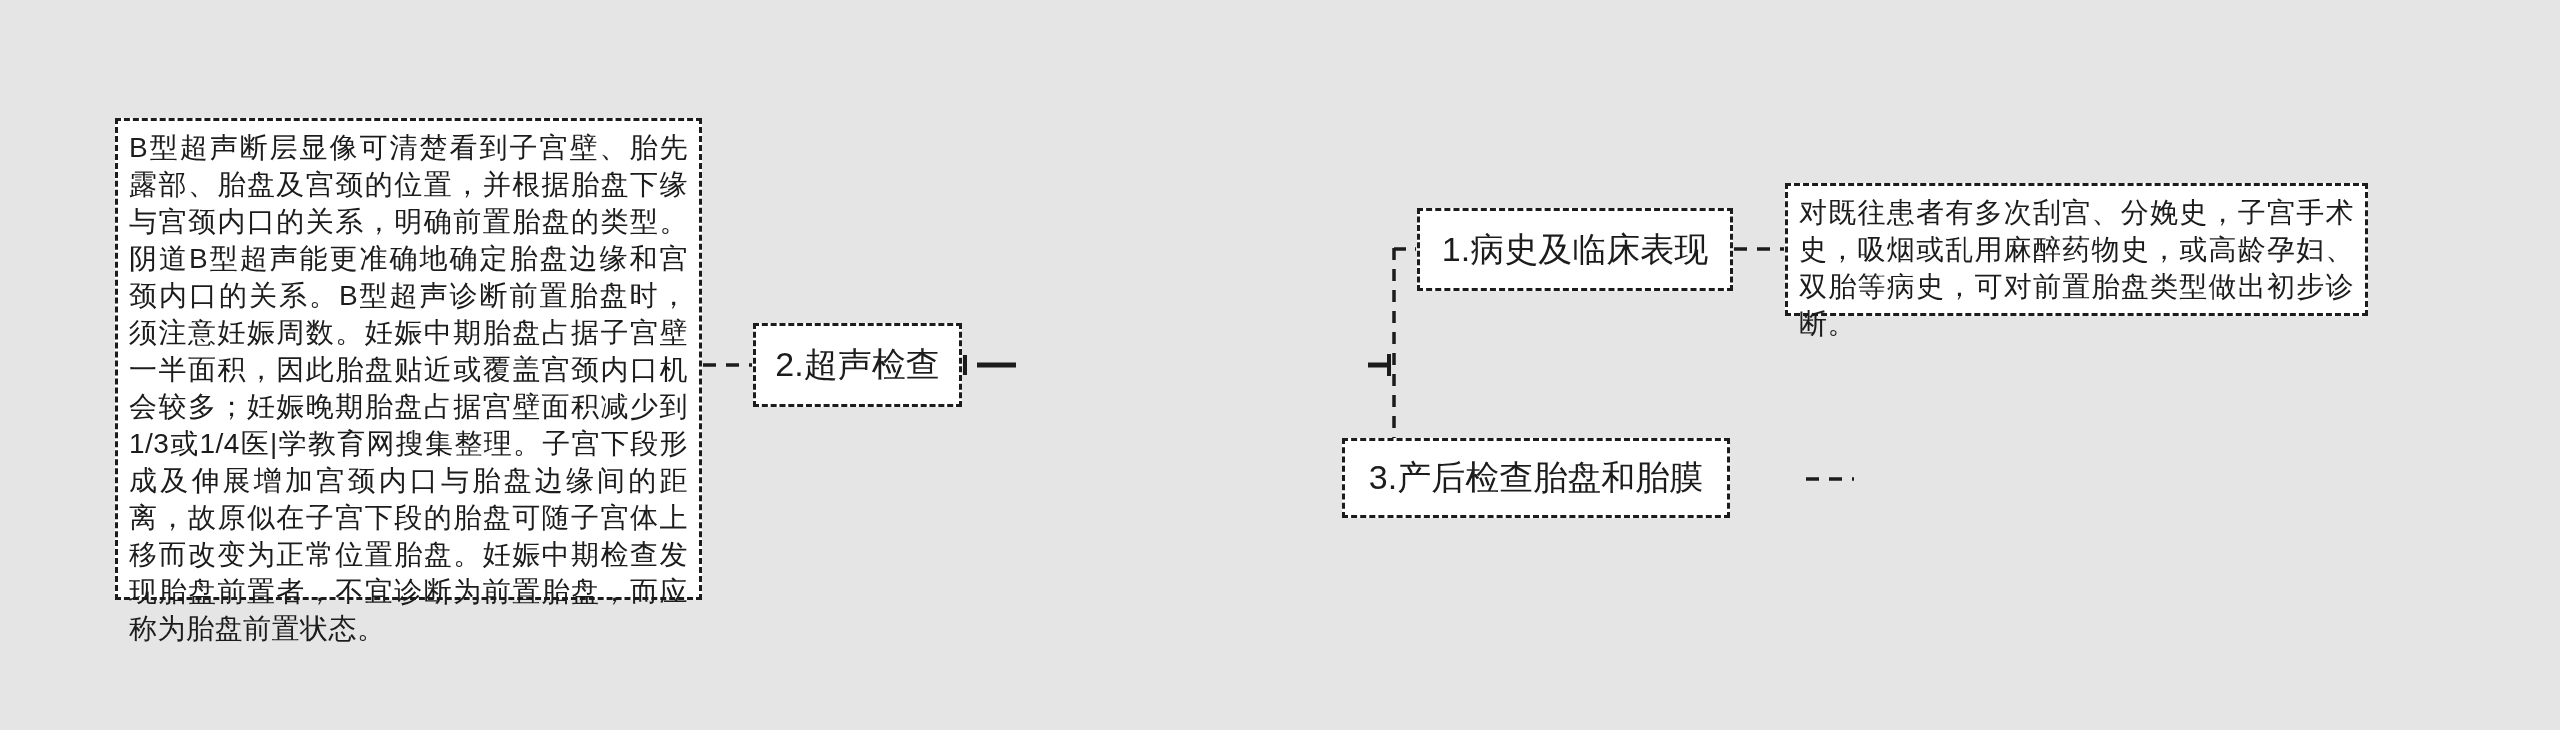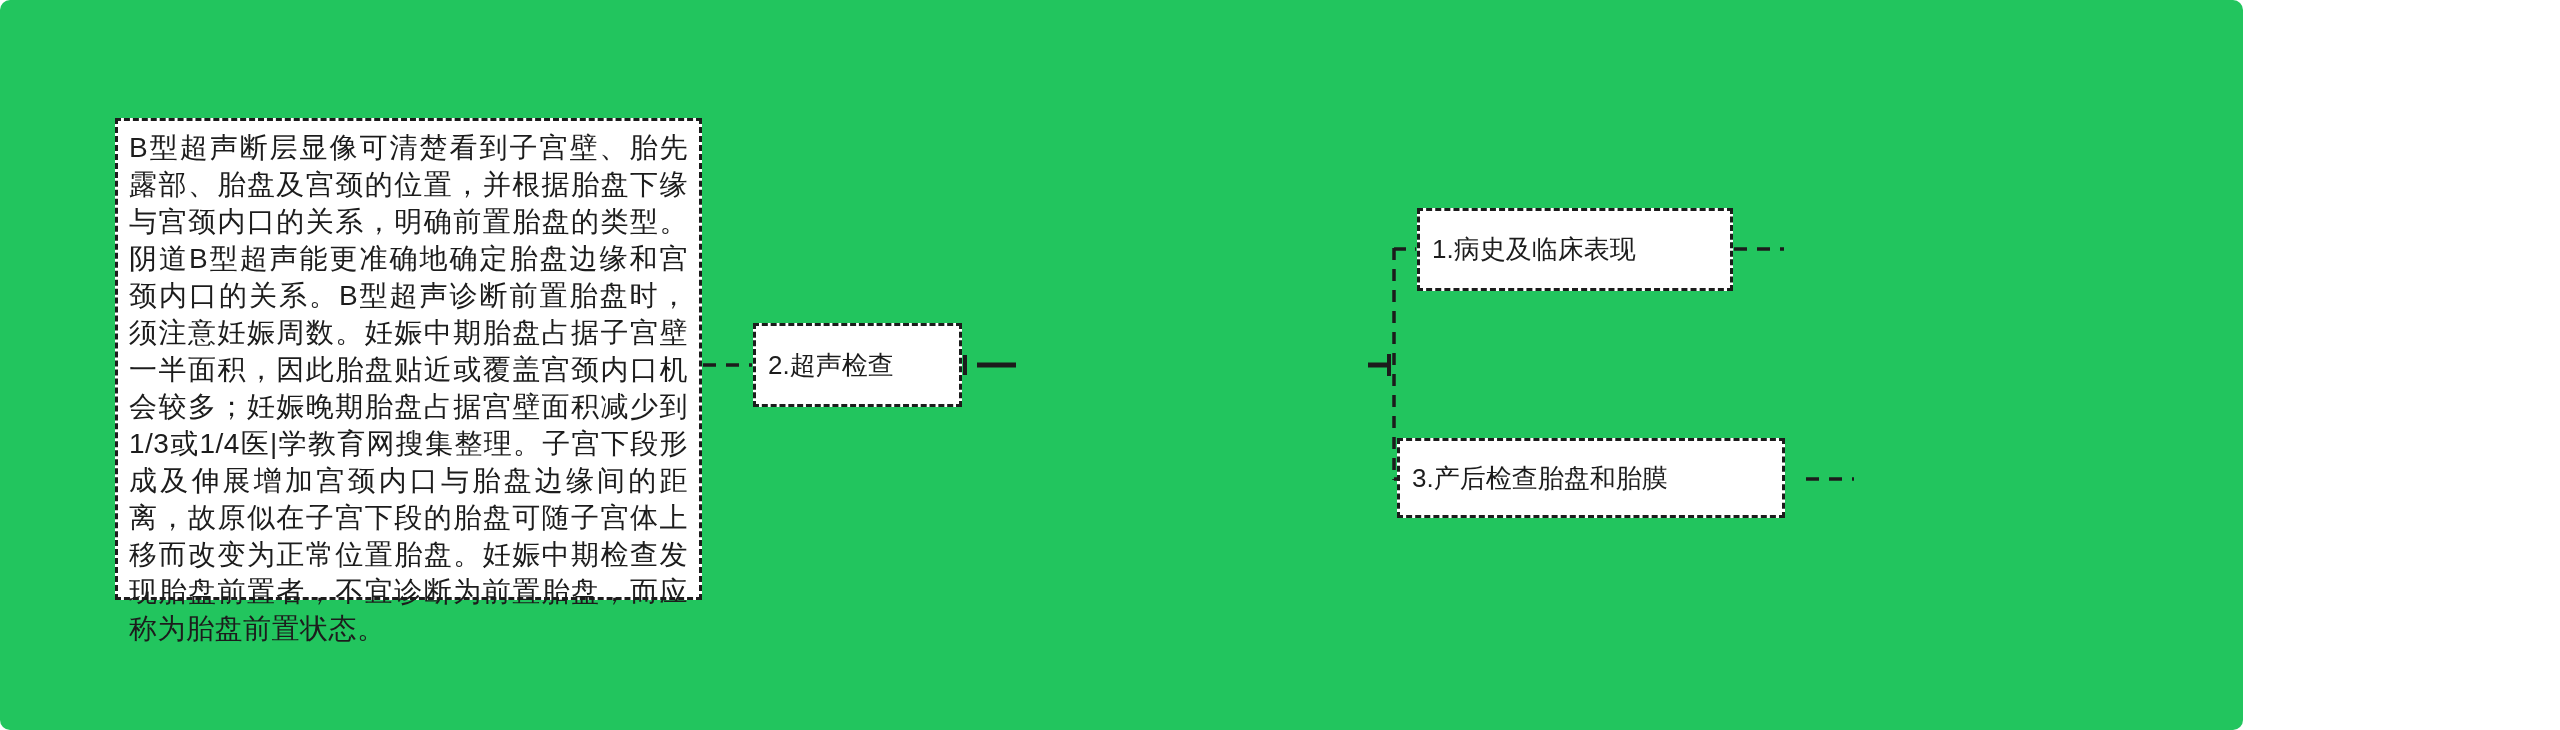--- a/index.html
+++ b/index.html
@@ -2,27 +2,26 @@
 <html><head>
 <meta charset="utf-8">
 <style>
   html, body {
     margin: 0;
     padding: 0;
     background: #ffffff;
   }
   .canvas {
     position: relative;
-    width: 2243px;
+    width: 2560px;
     height: 730px;
-    background: #22c55e;
+    background: #e5e5e5;
     font-family: "Liberation Sans", "DejaVu Sans", sans-serif;
     color: #1c1c1c;
     overflow: hidden;
-    border-radius: 10px;
   }
   .connector-layer {
     position: absolute;
     left: 0;
     top: 0;
     width: 2560px;
     height: 730px;
     pointer-events: none;
   }
   .detail-box {
@@ -36,23 +35,23 @@
     text-align: justify;
     letter-spacing: 0.5px;
   }
   .branch-node {
     position: absolute;
     box-sizing: border-box;
     border: 3px dashed #1c1c1c;
     background: #ffffff;
     display: flex;
     align-items: center;
-    font-size: 26px;
+    justify-content: center;
+    font-size: 34px;
     white-space: nowrap;
-    padding-left: 12px;
   }
   .central-node {
     position: absolute;
     left: 1013px;
     top: 303px;
     width: 360px;
     height: 124px;
   }
   .central-node svg {
     position: absolute;
@@ -102,19 +101,20 @@
 
   <div class="branch-node" style="left:753px; top:323px; width:209px; height:84px;">
     <span>2.超声检查</span>
   </div>
 
 
   <div class="branch-node" style="left:1417px; top:208px; width:316px; height:83px;">
     <span>1.病史及临床表现</span>
   </div>
 
+  <div class="detail-box" style="left:1785px; top:183px; width:583px; height:133px;">对既往患者有多次刮宫、分娩史，子宫手术史，吸烟或乱用麻醉药物史，或高龄孕妇、双胎等病史，可对前置胎盘类型做出初步诊断。</div>
 
-  <div class="branch-node" style="left:1397px; top:438px; width:388px; height:80px;">
+  <div class="branch-node" style="left:1342px; top:438px; width:388px; height:80px;">
     <span>3.产后检查胎盘和胎膜</span>
   </div>
 
 
 </div>
 
 </body></html>

